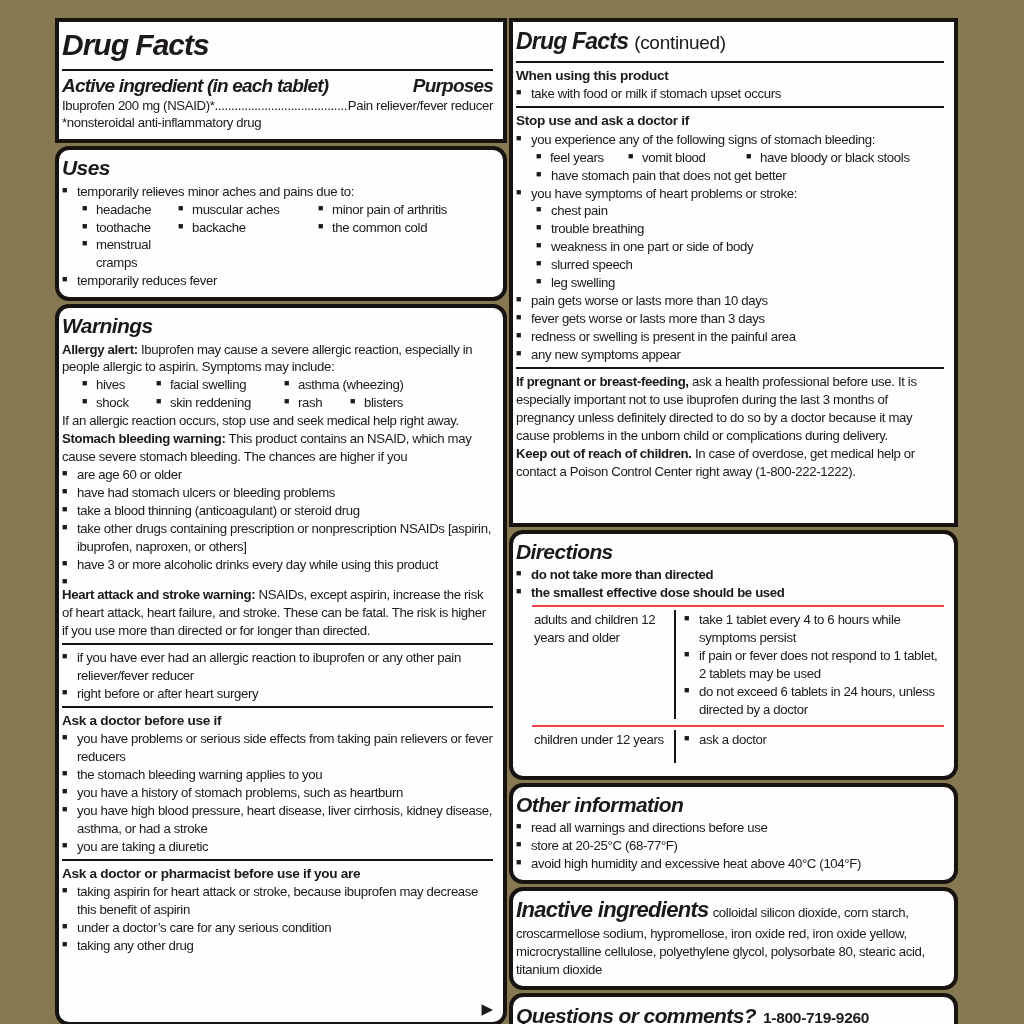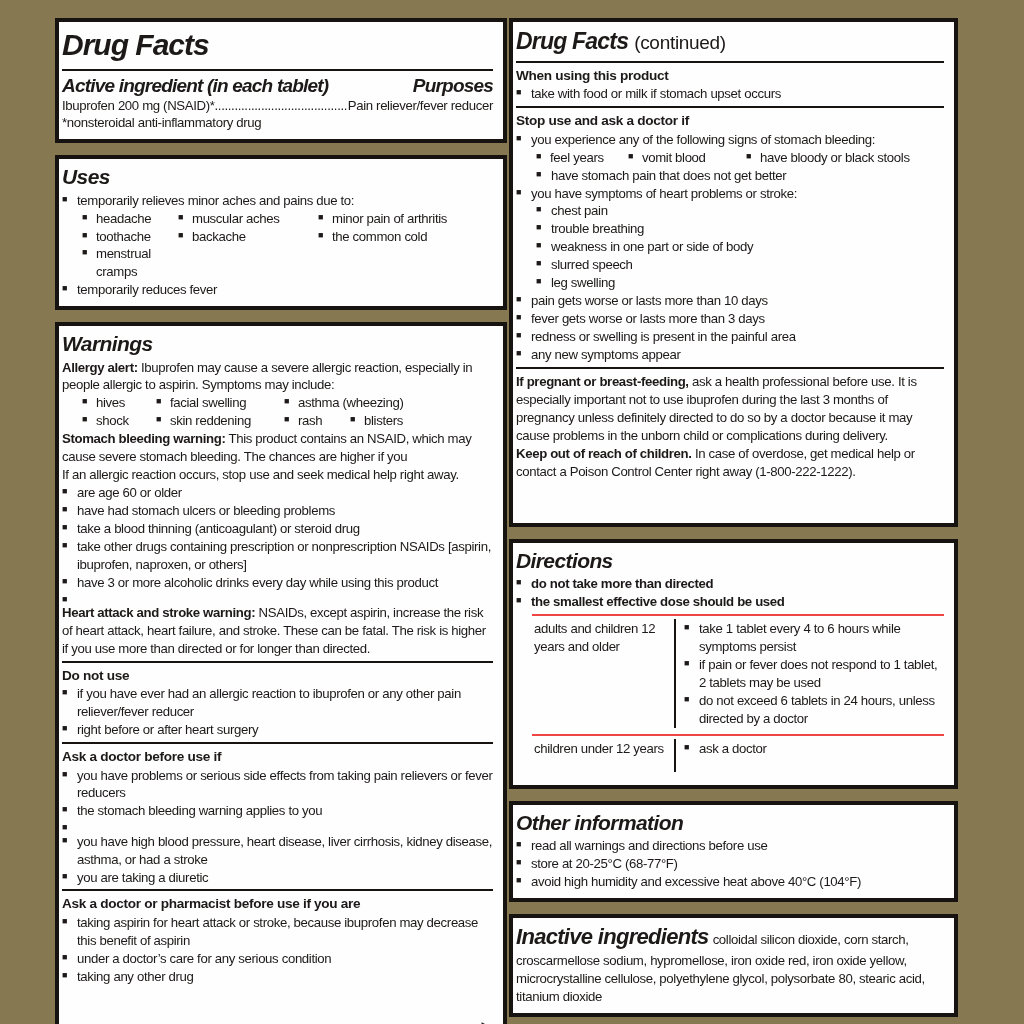--- a/index.html
+++ b/index.html
@@ -8,21 +8,21 @@
     background: #867952;
     font-family: "Liberation Sans", "DejaVu Sans", sans-serif;
     color: #1c1918;
     position: relative;
     overflow: hidden;
   }
   .col { position: absolute; top: 18px; display: flex; flex-direction: column; }
   .col-left  { left: 55px;  width: 452px; }
   .col-right { left: 509px; width: 449px; }
   .box { background: #fefefe; border: 4px solid #171310; padding: 4px 10px 7px 3px; }
-  .box + .box { margin-top: 12px; }
+  .box + .box { margin-top: 3px; border-radius: 14px; }
 
   .h-main { font-style: italic; font-weight: bold; font-size: 30px; line-height: 1.15; letter-spacing: -1px; padding: 2px 0 3px; }
   .h-main-sm { font-style: italic; font-weight: bold; font-size: 23px; letter-spacing: -0.8px; }
   .h-cont { font-size: 19px; font-weight: normal; font-style: normal; margin-left: 6px; letter-spacing: -0.3px; }
   .title-row { display: flex; align-items: baseline; padding: 2px 0 3px; }
 
   .rule  { border-top: 2px solid #171310; margin: 3px 0 4px; }
   .h-sec { font-style: italic; font-weight: bold; font-size: 21px; line-height: 1.2; letter-spacing: -0.6px; margin: 1px 0 2px; }
   .h-sub { font-weight: bold; font-size: 13.6px; line-height: 1.35; letter-spacing: -0.3px; margin-top: 1px; }
 
@@ -157,23 +157,23 @@
         </span>
         <span class="cell">
           <span class="sq">■</span>
           <span>rash</span>
         </span>
         <span class="cell">
           <span class="sq">■</span>
           <span>blisters</span>
         </span>
       </div>
+    <p class="body">If an allergic reaction occurs, stop use and seek medical help right away.</p>
+
     <p class="body"><b>Stomach bleeding warning:</b><span> This product contains an NSAID, which may cause severe stomach bleeding. The chances are higher if you</span></p>
-
-    <p class="body">If an allergic reaction occurs, stop use and seek medical help right away.</p>
     <div>
 
     <div class="bullet">
           <span class="sq">■</span>
           <span>are age 60 or older</span>
         </div>
         <div class="bullet">
           <span class="sq">■</span>
           <span>have had stomach ulcers or bleeding problems</span>
         </div>
@@ -190,21 +190,20 @@
           <span>have 3 or more alcoholic drinks every day while using this product</span>
         </div>
         <div class="bullet">
           <span class="sq">■</span>
         </div>
       </div>
 
     <p class="body"><b>Heart attack and stroke warning:</b><span> NSAIDs, except aspirin, increase the risk of heart attack, heart failure, and stroke. These can be fatal. The risk is higher if you use more than directed or for longer than directed.</span></p>
 
     <div class="rule"></div>
-    <div class="h-sub">Do not use</div>
     <div>
 
     <div class="bullet">
           <span class="sq">■</span>
           <span>if you have ever had an allergic reaction to ibuprofen or any other pain reliever/fever reducer</span>
         </div>
         <div class="bullet">
           <span class="sq">■</span>
           <span>right before or after heart surgery</span>
         </div>
@@ -217,20 +216,21 @@
     <div class="bullet">
           <span class="sq">■</span>
           <span>you have problems or serious side effects from taking pain relievers or fever reducers</span>
         </div>
         <div class="bullet">
           <span class="sq">■</span>
           <span>the stomach bleeding warning applies to you</span>
         </div>
         <div class="bullet">
           <span class="sq">■</span>
+          <span>you have a history of stomach problems, such as heartburn</span>
         </div>
         <div class="bullet">
           <span class="sq">■</span>
           <span>you have high blood pressure, heart disease, liver cirrhosis, kidney disease, asthma, or had a stroke</span>
         </div>
         <div class="bullet">
           <span class="sq">■</span>
           <span>you are taking a diuretic</span>
         </div>
       </div>

